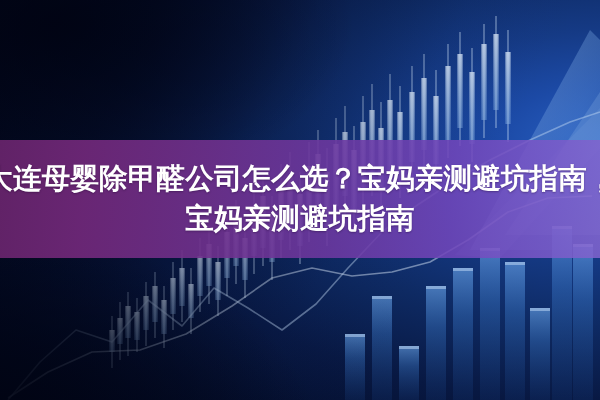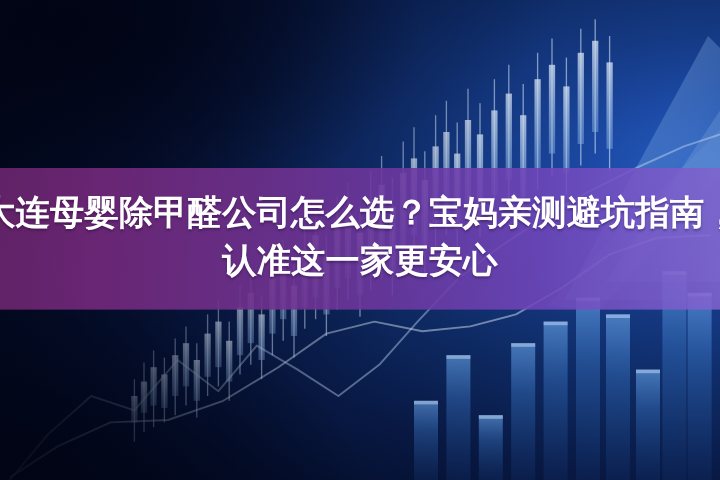--- a/index.html
+++ b/index.html
@@ -308,16 +308,16 @@
           <polyline points="8,400 40,362 76,330 112,342 148,300 182,326 214,288 248,308 282,330 316,304 348,268 382,232 416,206 452,182 490,160 530,140 570,122 600,112" stroke="#c6dcf4" stroke-width="1.6" opacity="0.45" fill="none" stroke-linejoin="round"></polyline>
         </g>
     </g>
   </svg>
 
   <div class="layer" id="bg-base2"></div>
   <div class="layer" id="bg-vignette"></div>
 
   <div id="title-band" style="top: 140px; height: 118px;">
     <div class="headline line1">大连母婴除甲醛公司怎么选？宝妈亲测避坑指南，</div>
-    <div class="headline line2">认准这一家更安心</div>
+    <div class="headline line2">宝妈亲测避坑指南</div>
   </div>
 
 </div>
 
 </body></html>

